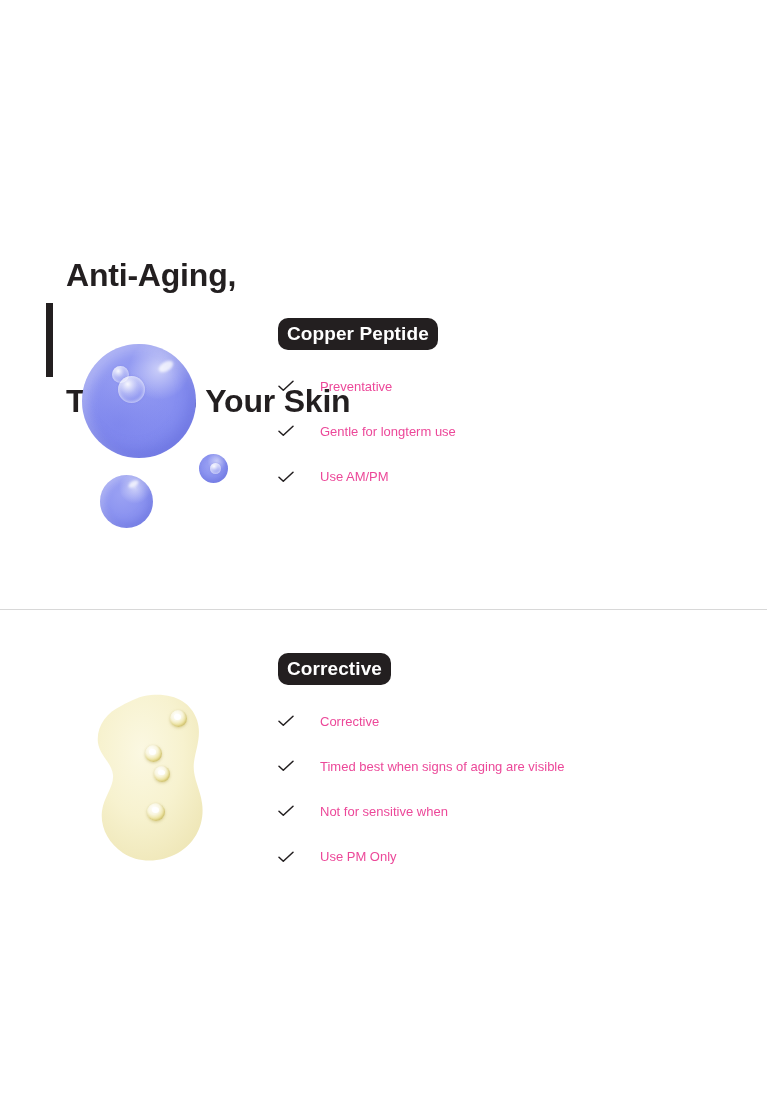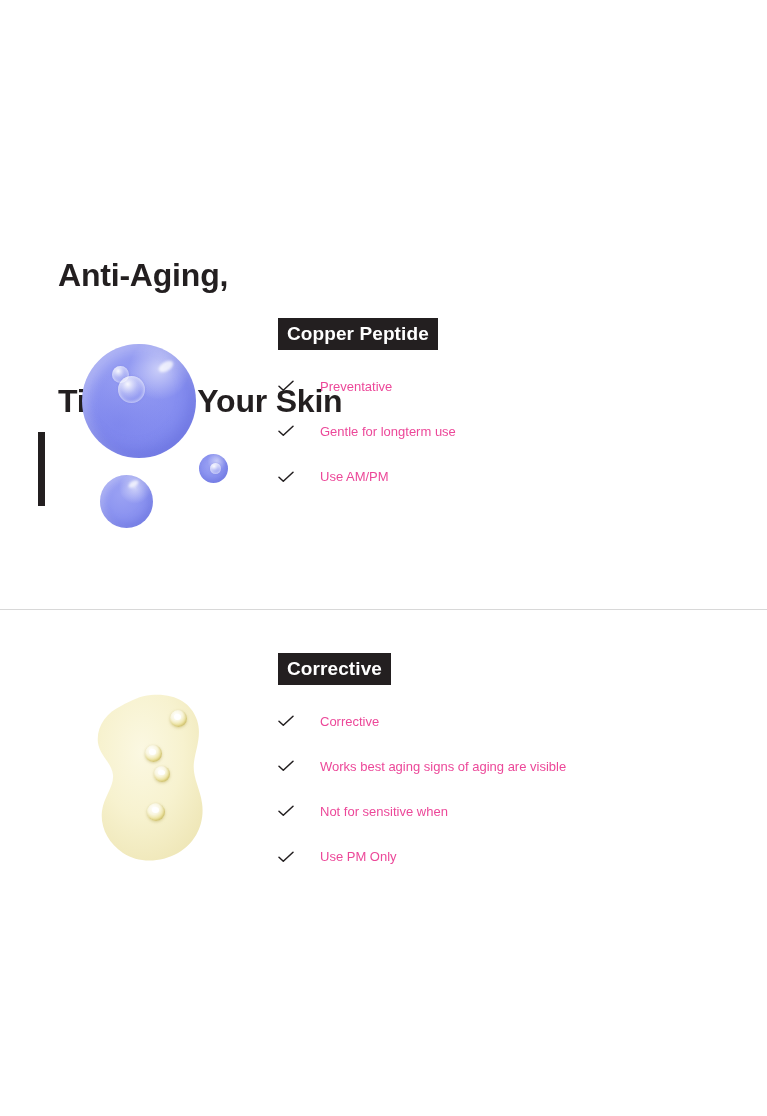--- a/index.html
+++ b/index.html
@@ -20,24 +20,24 @@
 
   .page {
     position: absolute;
     inset: 0;
     background: #ffffff;
   }
 
   
   .heading-block {
     position: absolute;
-    left: 38px;
+    left: 46px;
     top: 170px;
     display: flex;
-    align-items: flex-end;
+    align-items: center;
   }
   .heading-rule {
     width: 7px;
     height: 74px;
     background: #231f20;
     flex: 0 0 auto;
     margin-top: 4px;
   }
   .heading-text {
     margin-left: 13px;
@@ -89,20 +89,21 @@
   .badge {
     display: inline-block;
     background: #231f20;
     color: #ffffff;
     font-size: 19px;
     font-weight: 700;
     line-height: 1;
     padding: 6px 9px 7px 9px;
     letter-spacing: 0.1px;
     white-space: nowrap;
+    border-radius: 10px;
   }
 
   
   .feature-list {
     list-style: none;
     margin: 24px 0 0 0;
     padding: 0;
   }
   .feature-item {
     display: flex;
@@ -326,21 +327,21 @@
             </svg>
           </span>
           <span class="feature-text">Corrective</span>
         </li>
         <li class="feature-item">
           <span class="check-icon">
             <svg width="16" height="12" viewBox="0 0 16 12" aria-hidden="true">
               <path d="M1 6.2 L5.3 10.3 L15 1.2" fill="none" stroke="#231f20" stroke-width="1.5" stroke-linecap="round" stroke-linejoin="round"></path>
             </svg>
           </span>
-          <span class="feature-text">Works best aging signs of aging are visible</span>
+          <span class="feature-text">Timed best when signs of aging are visible</span>
         </li>
         <li class="feature-item">
           <span class="check-icon">
             <svg width="16" height="12" viewBox="0 0 16 12" aria-hidden="true">
               <path d="M1 6.2 L5.3 10.3 L15 1.2" fill="none" stroke="#231f20" stroke-width="1.5" stroke-linecap="round" stroke-linejoin="round"></path>
             </svg>
           </span>
           <span class="feature-text">Not for sensitive when</span>
         </li>
         <li class="feature-item">

